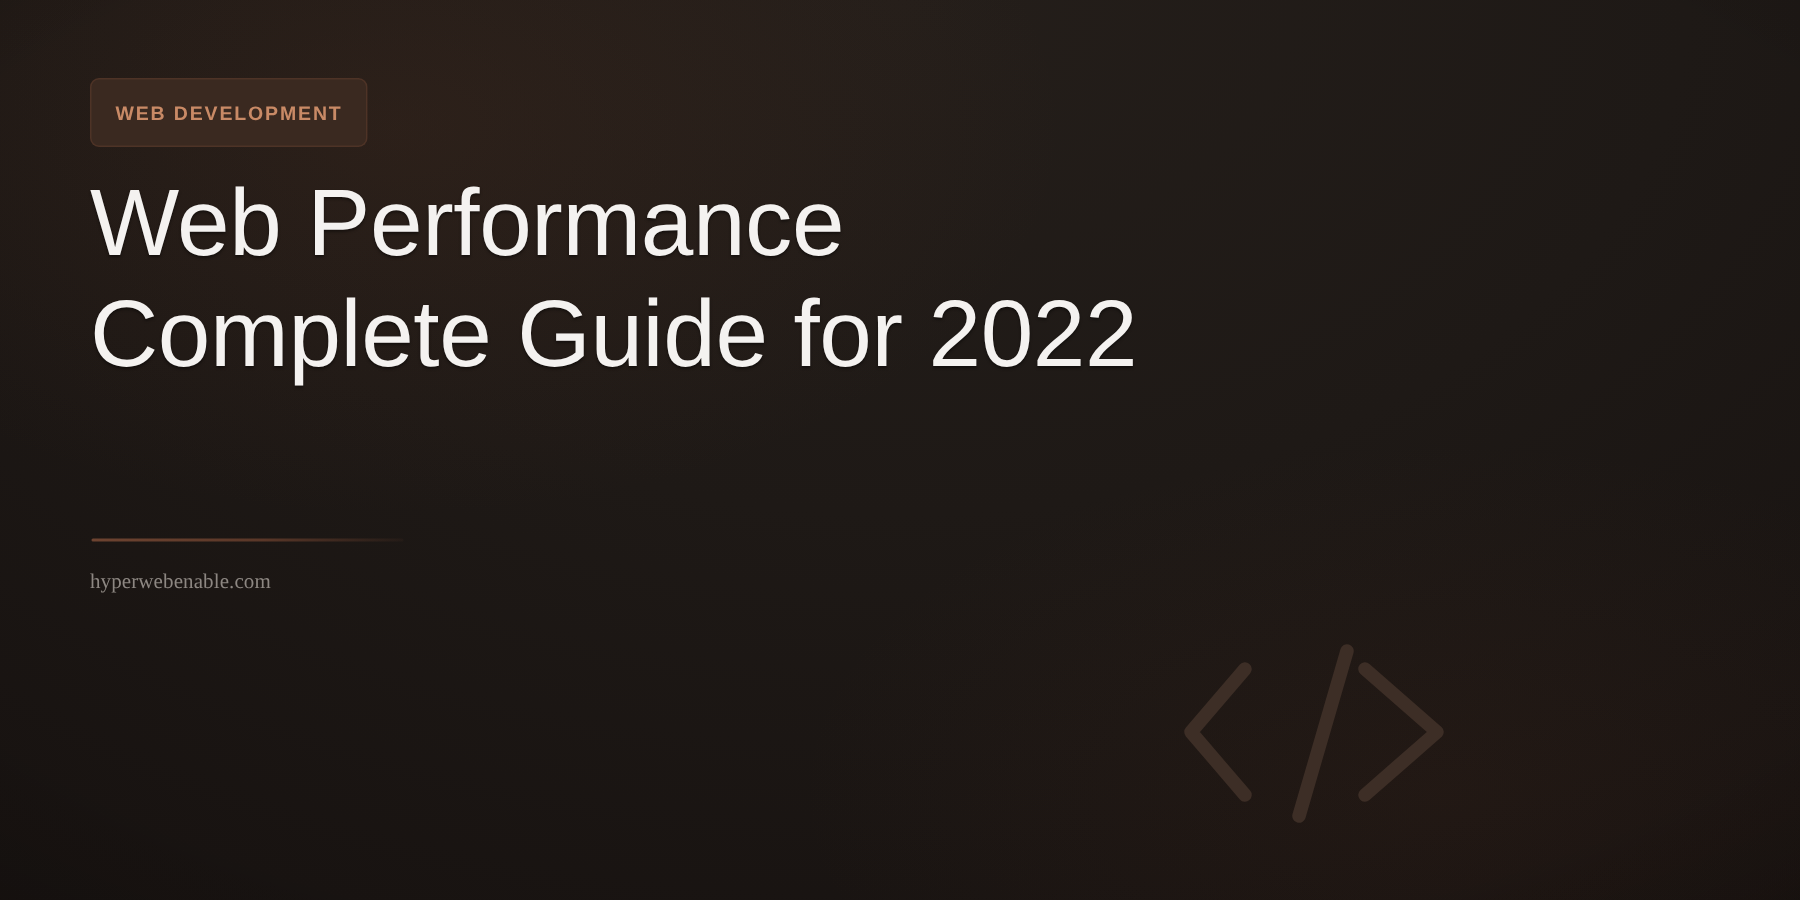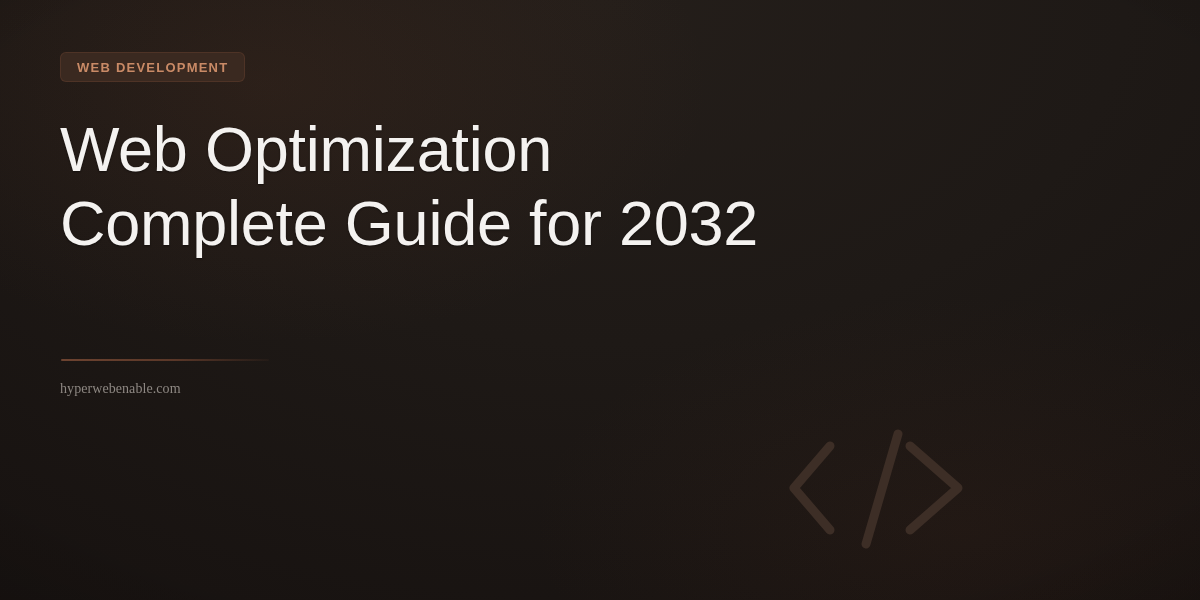--- a/index.html
+++ b/index.html
@@ -54,21 +54,21 @@
     position:absolute;
     left:60px; top:0;
     width:1000px; height:600px;
   }
 
   .badge {
     position:absolute;
     left:0; top:52px;
     display:inline-flex;
     align-items:center;
-    height:30px;
+    height:46px;
     padding:0 16px;
     border-radius:6px;
     background:#3a2920;
     border:1px solid rgba(170,102,66,0.18);
     letter-spacing:0.095em;
     font-size:13px;
     font-weight:700;
     color:#c98a66;
     white-space:nowrap;
     text-transform:uppercase;
@@ -123,22 +123,22 @@
         <path d="M128 28 L176 70 L128 112"></path>
       </g>
     </svg>
   </div>
 
   <div class="content">
 
     <div class="badge">WEB DEVELOPMENT</div>
 
     <h1 class="headline">
-      <span class="hl-line">Web Optimization</span>
-      <span class="hl-line">Complete Guide for 2032</span>
+      <span class="hl-line">Web Performance</span>
+      <span class="hl-line">Complete Guide for 2022</span>
     </h1>
 
     <div class="divider"></div>
 
     <div class="domain">hyperwebenable.com</div>
 
   </div>
 </div>
 
 </body></html>

